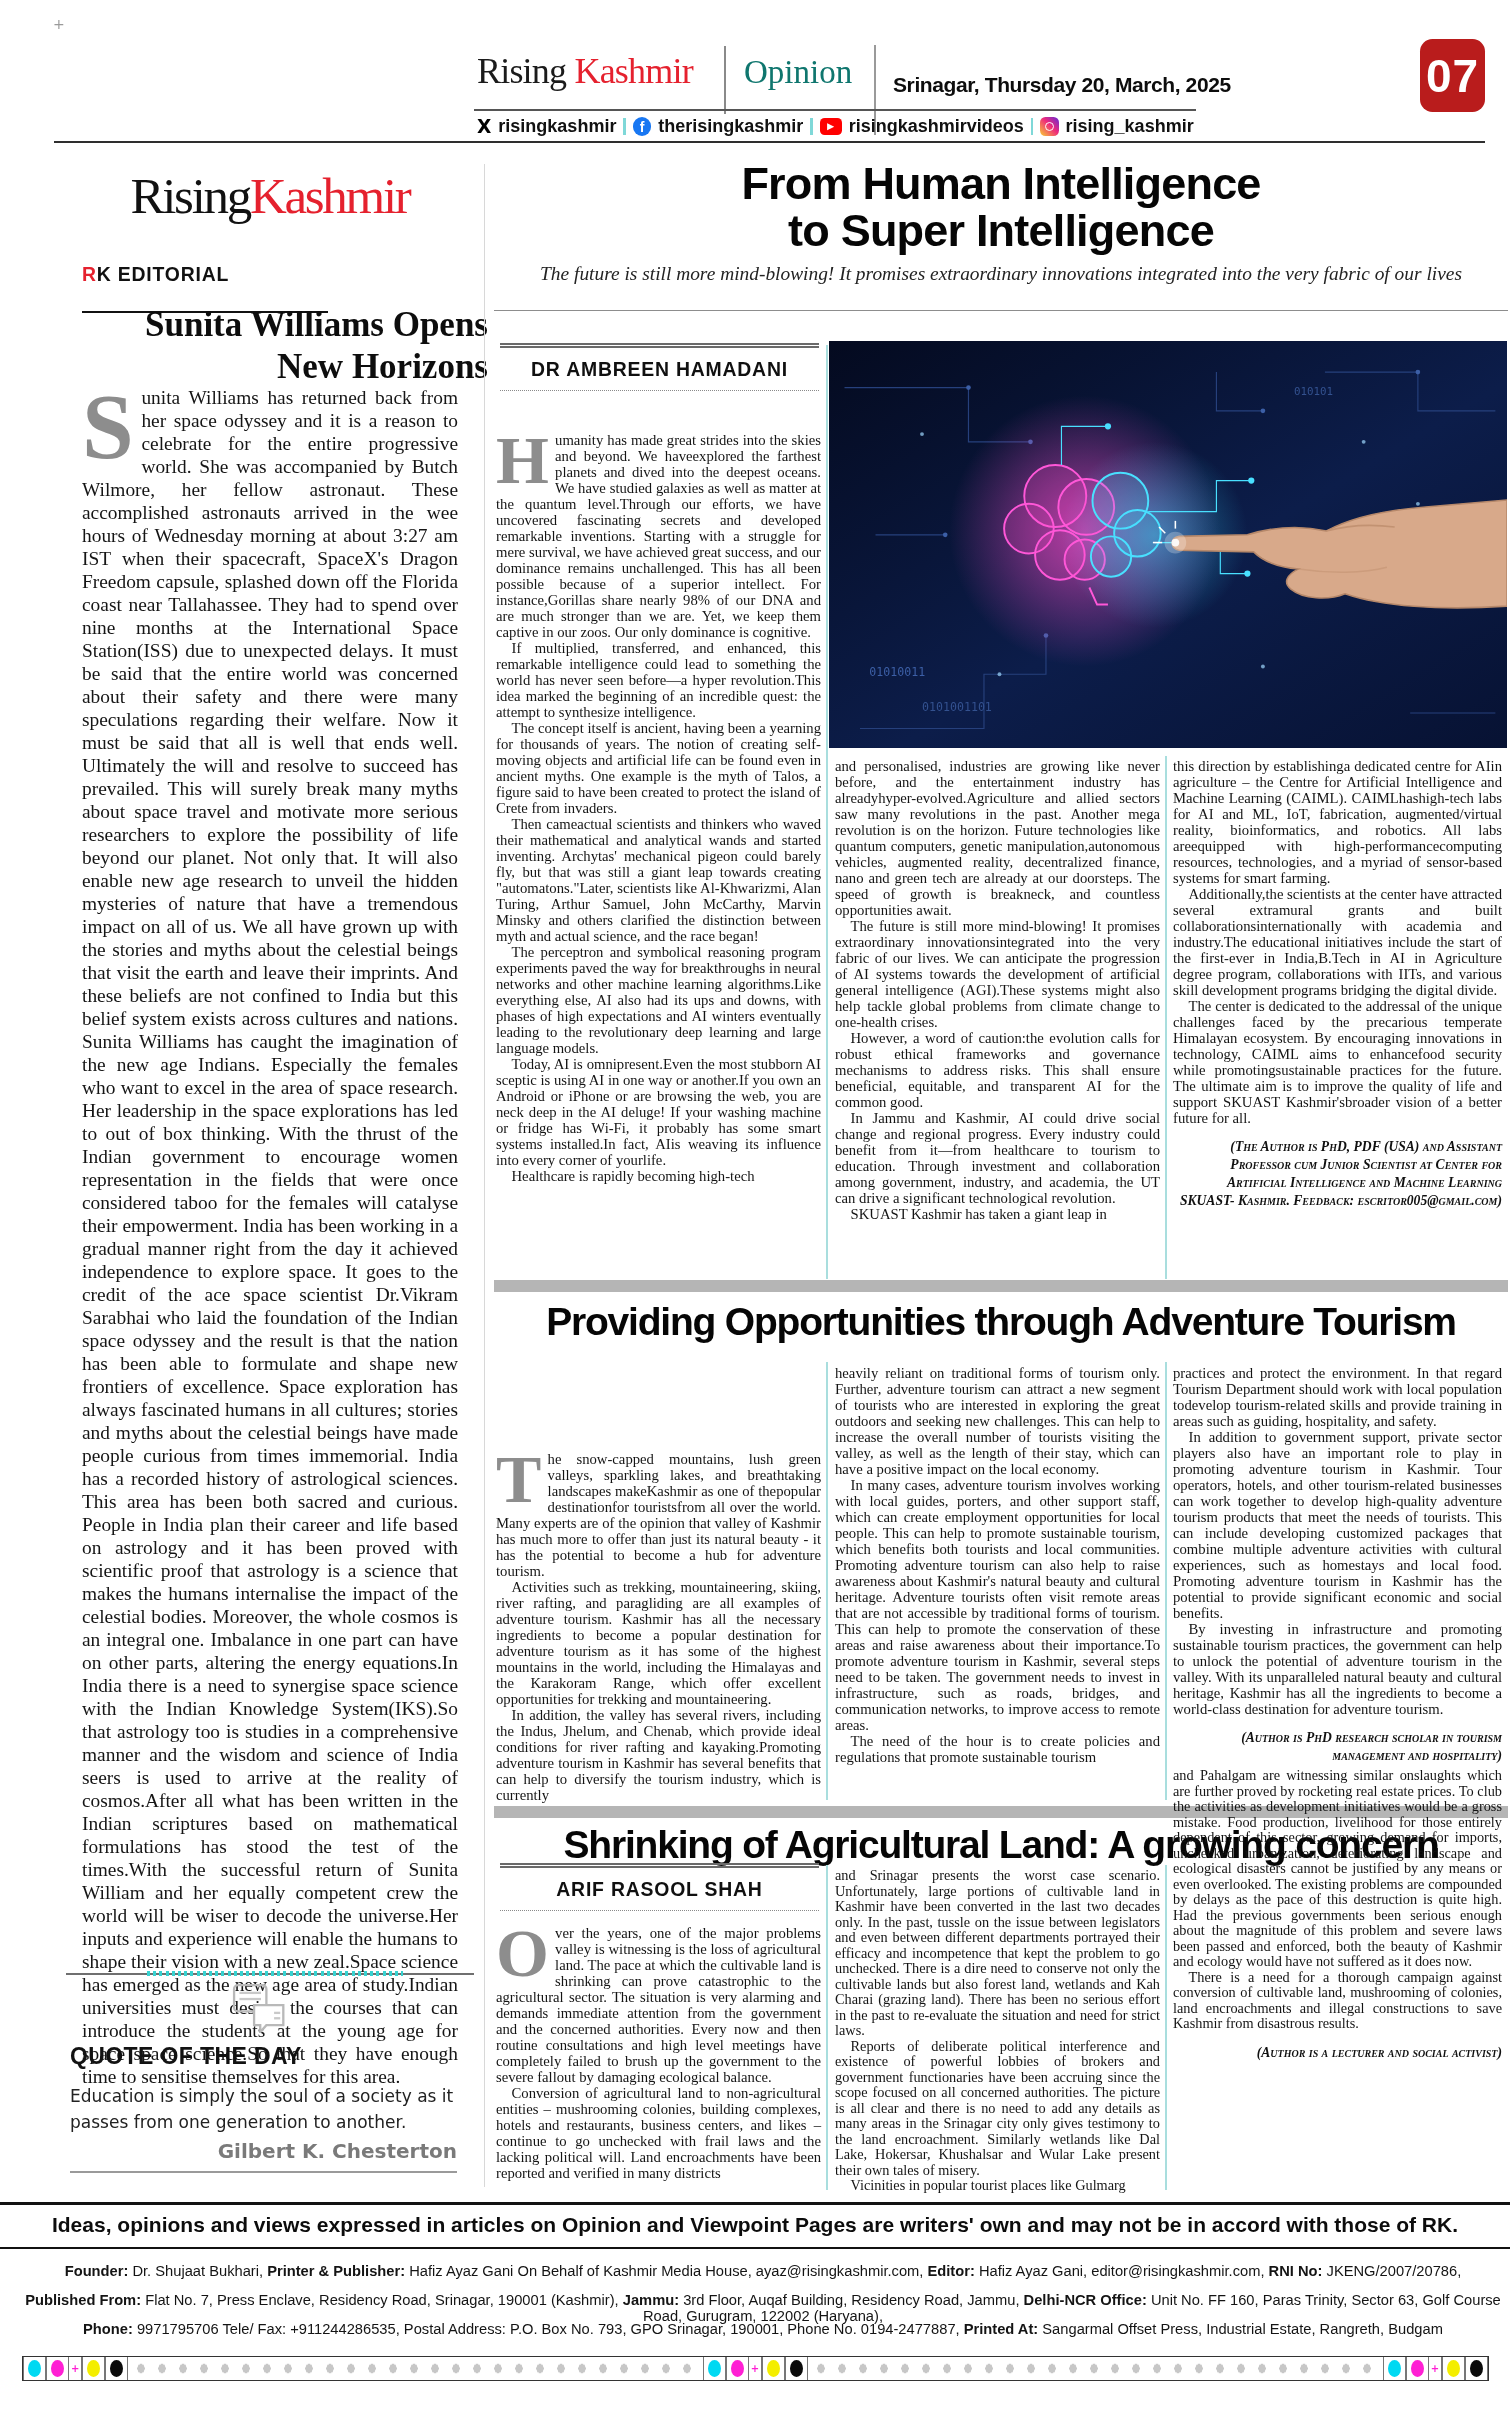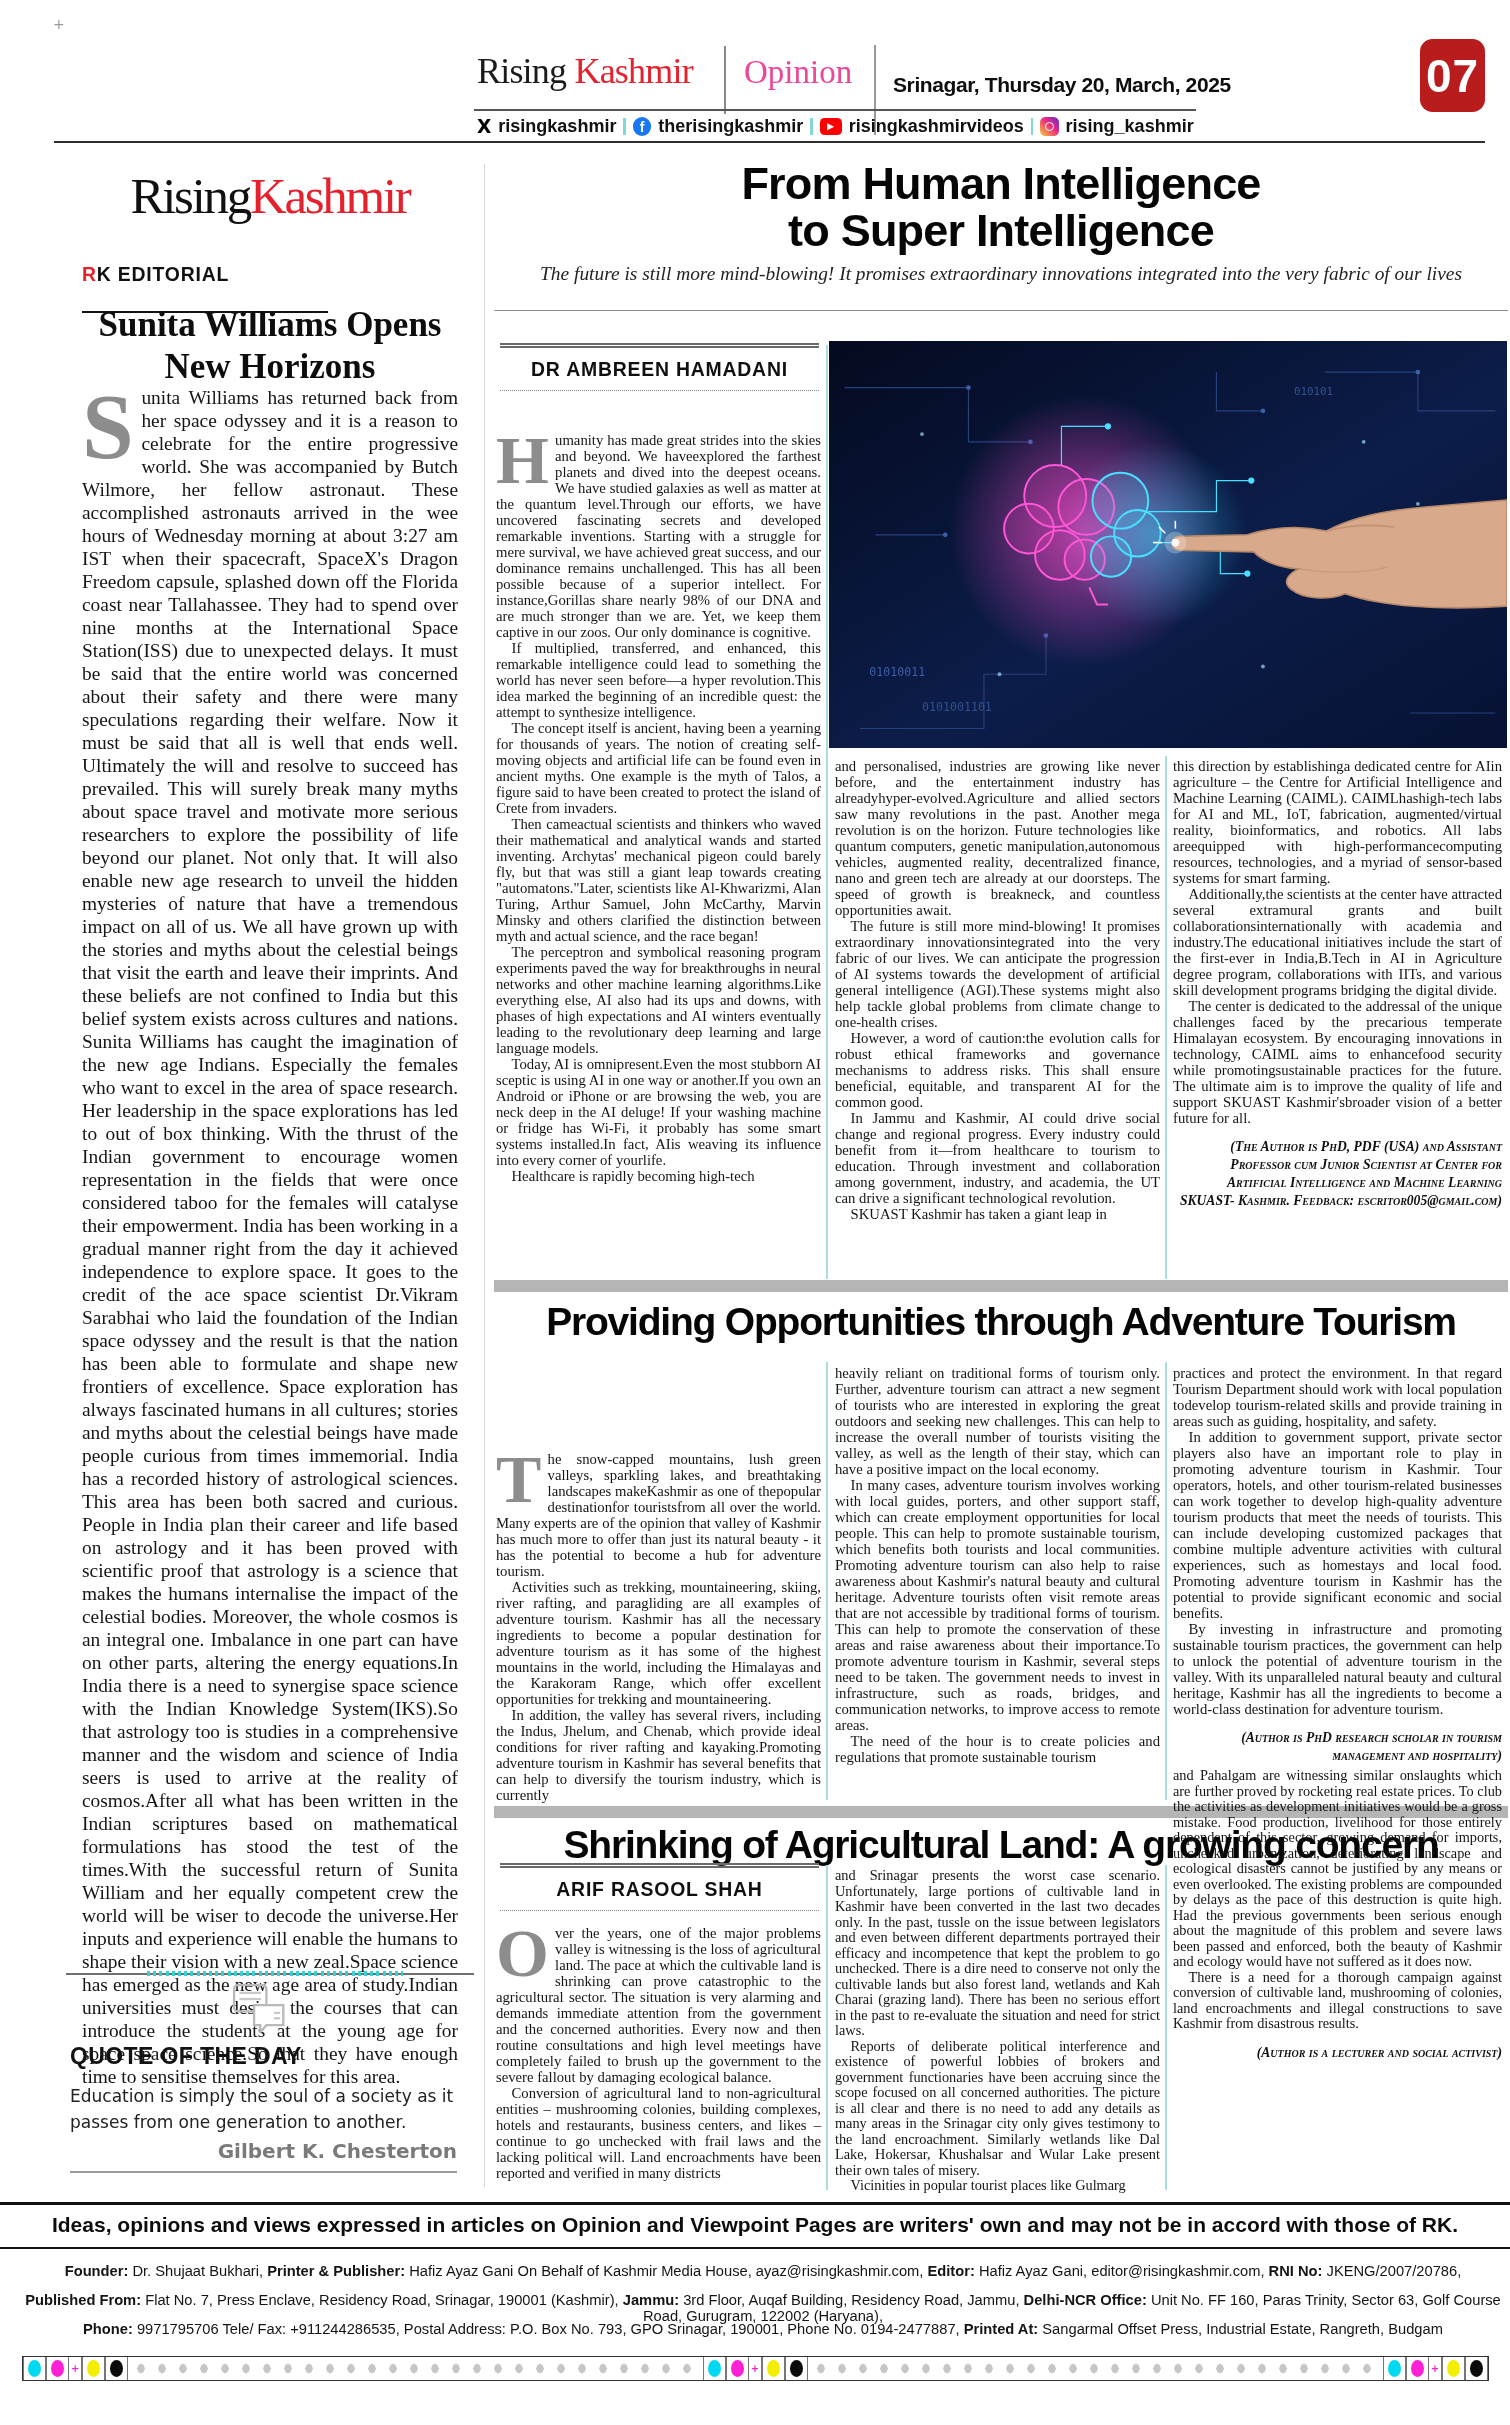--- a/index.html
+++ b/index.html
@@ -7,21 +7,21 @@
         font-family:"Liberation Serif",serif;color:#1b1b1b;}
   .abs{position:absolute;}
   .sans{font-family:"Liberation Sans",sans-serif;}
   .mono{font-family:"DejaVu Sans Mono",monospace;}
 
   
   .reg-cross{left:53px;top:15.5px;color:#9a9a9a;font:14px "DejaVu Sans",sans-serif;}
   .hdr-masthead{left:477px;top:50px;font-size:36px;letter-spacing:-0.8px;white-space:nowrap;}
   .hdr-masthead .red{color:#e5212e;}
   .hdr-div1{left:724px;top:46px;width:1.5px;height:68px;background:#8a8a8a;}
-  .hdr-opinion{left:744px;top:54px;font-size:33px;color:#ec4899;}
+  .hdr-opinion{left:744px;top:54px;font-size:33px;color:#0f766e;}
   .hdr-div2{left:874px;top:45px;width:2.3px;height:90px;background:#9a9a9a;}
   .hdr-date{left:893px;top:73px;font-weight:bold;font-size:21px;letter-spacing:-0.4px;color:#0d0d0d;}
   .hdr-rule1{left:474px;top:109px;width:722px;height:1.5px;background:#555;}
   .social-row{left:477px;top:116px;display:flex;align-items:center;gap:7px;font-weight:bold;font-size:18px;color:#111;}
   .soc-sep{width:2.3px;height:17px;background:#7fd8d8;}
   .icon-x{font-weight:bold;font-size:18.6px;color:#000;font-family:"DejaVu Sans",sans-serif;}
   .icon-fb{width:18.6px;height:18.6px;border-radius:50%;background:#1877f2;color:#fff;display:flex;align-items:center;justify-content:center;font:bold 14px "Liberation Sans",sans-serif;}
   .icon-yt{width:22px;height:16.3px;border-radius:4.6px;background:#f00;color:#fff;display:flex;align-items:center;justify-content:center;font-size:8.5px;}
   .icon-ig{width:18.6px;height:18.6px;border-radius:5.4px;background:linear-gradient(45deg,#f9ce34,#ee2a7b 55%,#6228d7);position:relative;}
   .icon-ig::after{content:"";position:absolute;left:4.6px;top:4.6px;width:7px;height:7px;border:1.5px solid #fff;border-radius:50%;}
@@ -29,21 +29,21 @@
             display:flex;align-items:center;justify-content:center;color:#fff;
             font:bold 46px "Liberation Sans",sans-serif;letter-spacing:0.8px;}
   .hdr-bottomrule{left:54px;top:141px;width:1431px;height:2.3px;background:#2e2e2e;}
 
   
   .logo{left:66px;top:167px;width:408px;text-align:center;font-size:51px;letter-spacing:-2.3px;white-space:nowrap;color:#111;}
   .logo .red{color:#e5212e;}
   .rk-label{left:82px;top:263px;width:246px;padding-bottom:25px;border-bottom:2.3px solid #111;
             font:bold 19.4px "Liberation Sans",sans-serif;letter-spacing:0.8px;color:#111;}
   .rk-label .red{color:#e5212e;}
-  .ed-headline{left:66px;top:304px;width:408px;text-align:center;font-weight:bold;font-size:35px;line-height:42px;color:#0d0d0d;}
+  .ed-headline{left:80px;top:304px;width:408px;text-align:right;font-weight:bold;font-size:35px;line-height:42px;color:#0d0d0d;}
   .ed-body{left:66px;top:370px;width:408px;font-size:19.4px;line-height:23px;text-align:justify;color:#151515;}
   .ed-body p{margin:16px;}
   .dropcap-lg p:first-child::first-letter{float:left;font-size:93px;line-height:71px;padding:4.6px 7.7px 0 0;color:#8d8d8d;font-weight:bold;}
   .ed-divider-rule{left:66px;top:1973px;width:408px;height:1.5px;background:#6f6f6f;}
   .ed-divider-dash{left:147px;top:1971px;width:256px;height:4.6px;
        background:repeating-linear-gradient(90deg,#37d2d0 0 3.1px,rgba(0,0,0,0) 3.1px 6.2px);}
   .quote-icon{left:231px;top:1982px;}
   .quote-heading{left:70px;top:2043px;font:800 23px "Liberation Sans",sans-serif;letter-spacing:0.4px;color:#121212;}
   .quote-text{left:70px;top:2083px;width:387px;font:17px "DejaVu Sans",sans-serif;line-height:26px;color:#222;}
   .quote-author{left:70px;top:2139px;width:387px;text-align:right;font:bold 20px "DejaVu Sans",sans-serif;color:#7a7a7a;}

